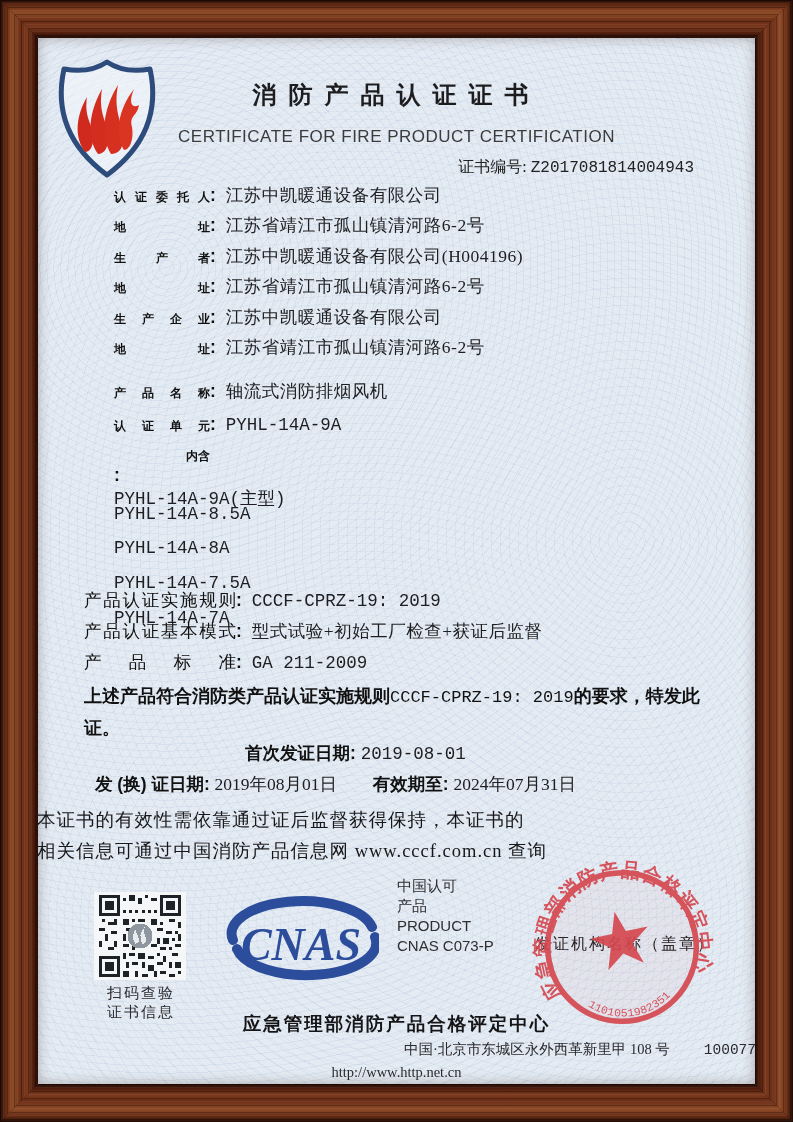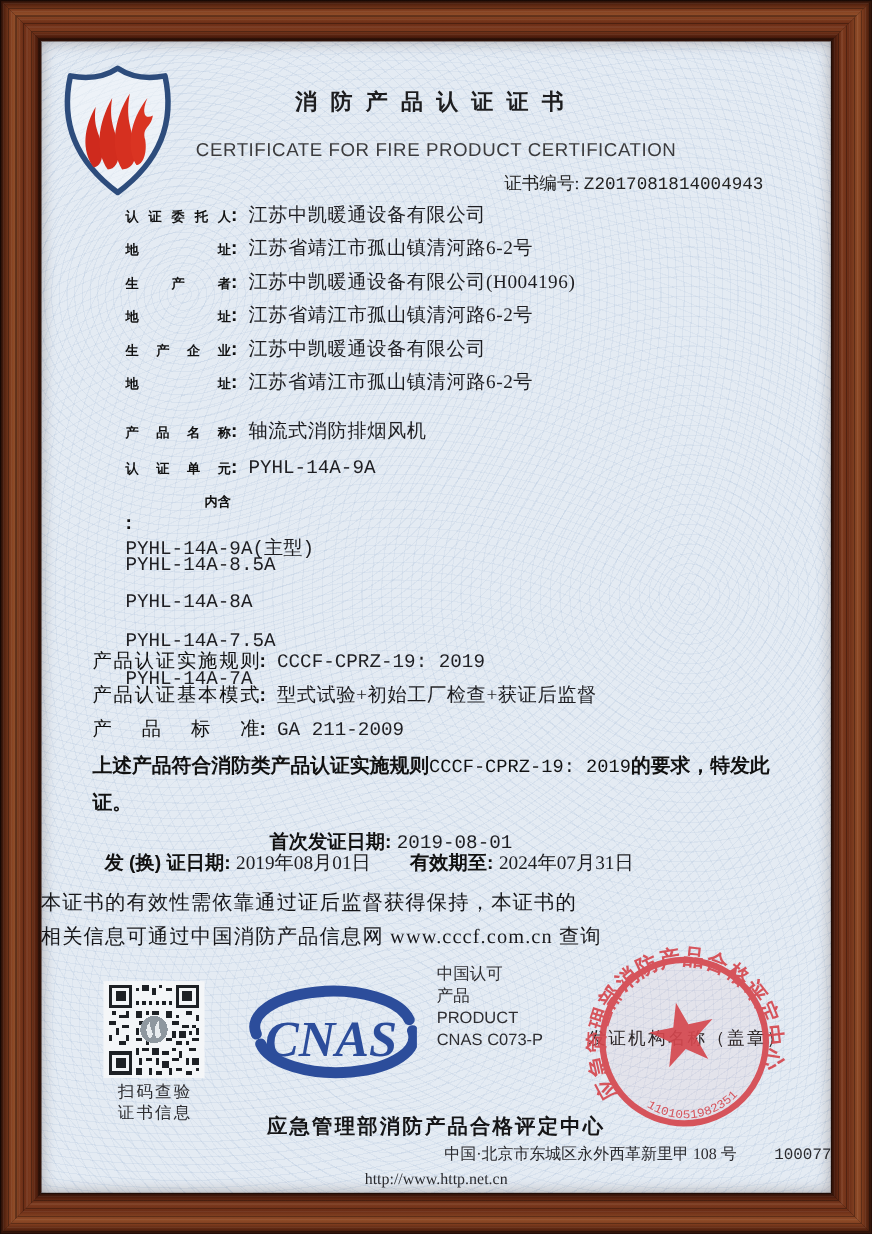--- a/index.html
+++ b/index.html
@@ -28,21 +28,21 @@
   
   .paper{position:absolute;left:37px;top:37px;right:37px;bottom:37px;z-index:1;
     background-color:#e4ebf3;
     background-image:
       repeating-radial-gradient(circle at 18% 22%,rgba(110,145,190,.10) 0 1px,transparent 1px 7px),
       repeating-radial-gradient(circle at 82% 48%,rgba(110,145,190,.09) 0 1px,transparent 1px 9px),
       repeating-radial-gradient(circle at 45% 85%,rgba(110,145,190,.08) 0 1px,transparent 1px 8px);
     box-shadow:inset 0 0 14px rgba(45,20,10,.35);}
   .abs{position:absolute;}
   
-  .title{left:0;right:0;top:42px;text-align:center;font-size:20px;font-weight:700;
+  .title{left:0;right:0;top:42px;text-align:center;font-size:24px;font-weight:700;
          letter-spacing:12px;color:#1d1d1f;}
   .subtitle{left:0;right:0;top:90px;text-align:center;font-size:17px;color:#3b3b3d;letter-spacing:.5px;}
   .certno{right:62px;top:120px;font-size:16px;color:#222;
           font-family:"Liberation Serif",serif;}
   .certno .num{font-family:"Liberation Mono",monospace;font-size:16px;letter-spacing:0;}
   
   .fields{left:77px;top:146px;width:600px;}
   .frow{display:flex;align-items:baseline;height:30.4px;}
   .frow.tall{height:34.4px;}
   .flabel{display:inline-block;width:96px;font-weight:700;font-size:12px;color:#111;
@@ -54,21 +54,21 @@
   .models .frow{height:34.6px;flex-direction:column;}
   
   .rules{left:47px;top:551px;width:650px;}
   .rrow{display:flex;align-items:baseline;height:31px;}
   .rlabel{display:inline-block;width:152px;font-weight:400;font-size:17.5px;color:#111;
           text-align:justify;text-align-last:justify;}
   .statement{left:47px;top:644px;width:636px;font-size:18px;line-height:31px;color:#111;}
   .statement .b{font-weight:700;}
   .statement .code{font-family:"Liberation Mono",monospace;font-size:17px;}
   
-  .firstissue{left:208px;top:704px;font-size:17.5px;margin-top:12px;}
+  .firstissue{left:208px;top:704px;font-size:17.5px;}
   .issuerow{left:58px;top:735px;font-size:17.5px;}
   .dlabel{font-weight:700;color:#111;}
   .dvalue{font-family:"Liberation Serif",serif;color:#1e1e22;}
   .dvalue.mono{font-family:"Liberation Mono",monospace;}
   .gapx{display:inline-block;width:26px;}
   .note1{left:0;right:0;top:770px;text-align:left;font-size:18.5px;color:#17171a;
          font-family:"Liberation Serif",serif;letter-spacing:1px;}
   .note2{left:0;right:0;top:801px;text-align:left;font-size:18.5px;color:#17171a;
          font-family:"Liberation Serif",serif;letter-spacing:1px;}
   

